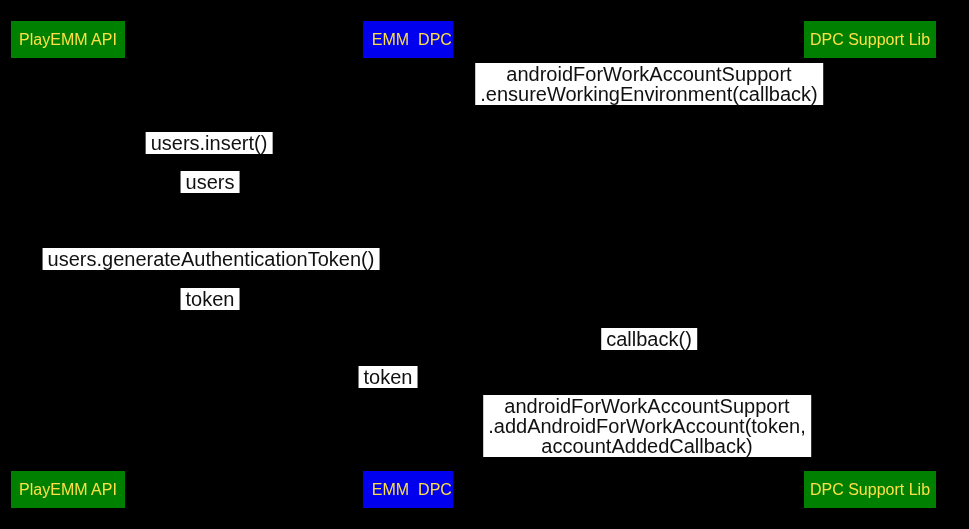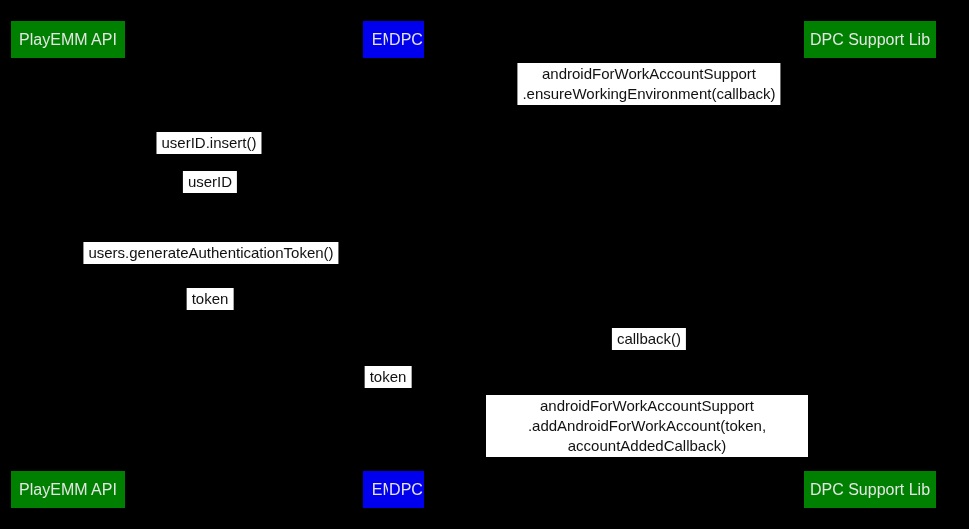--- a/index.html
+++ b/index.html
@@ -15,61 +15,61 @@
     overflow: hidden;
     font-family: "Liberation Sans", sans-serif;
   }
   
   .actor {
     position: absolute;
     height: 37px;
     display: flex;
     align-items: center;
     justify-content: center;
-    color: #e5e5e5;
+    color: #fde047;
     font-size: 16px;
     white-space: nowrap;
   }
   .actor.green { background: #008000; }
   .actor.blue  { background: #0000ee; }
   .row-top    { top: 21px; }
   .row-bottom { top: 471px; }
   .pos-playemm { left: 11px;  width: 114px; }
   .pos-emm     { left: 323px; width: 55px; margin-left: 40px; }
-  .pos-dpc     { left: 388px; width: 36px; }
+  .pos-dpc     { left: 417px; width: 36px; }
   .pos-dpcsl   { left: 804px; width: 132px; }
   
   .lifeline {
     position: absolute;
     top: 58px;
     height: 413px;
     width: 1px;
     background: #000000;
   }
   .ll-playemm { left: 68px; }
   .ll-emm     { left: 350px; }
   .ll-dpc     { left: 425px; }
   .ll-dpcsl   { left: 871px; }
   
   .msg {
     position: absolute;
     transform: translateX(-50%);
     background: #ffffff;
     color: #111111;
-    font-size: 15px;
+    font-size: 20px;
     line-height: 20px;
     padding: 1px 5px;
     text-align: center;
     white-space: pre-line;
   }
   .m1 { left: 649px; top: 63px; }
   .m2 { left: 209px; top: 132px; }
   .m3 { left: 210px; top: 171px; }
   .m4 { left: 209px; top: 209px; }
-  .m5 { left: 211px; top: 242px; }
+  .m5 { left: 211px; top: 248px; }
   .m6 { left: 210px; top: 288px; }
   .m7 { left: 649px; top: 328px; }
   .m8 { left: 388px; top: 366px; }
   .m9 { left: 647px; top: 395px; }
 </style>
 </head>
 <body>
 
 <div class="canvas">
 
@@ -78,22 +78,22 @@
   <div class="lifeline ll-dpc"></div>
   <div class="lifeline ll-dpcsl"></div>
 
   <div class="actor green row-top pos-playemm">PlayEMM API</div>
   <div class="actor blue row-top pos-emm">EMM</div>
   <div class="actor blue row-top pos-dpc">DPC</div>
   <div class="actor green row-top pos-dpcsl">DPC Support Lib</div>
 
   <div class="msg m1">androidForWorkAccountSupport
 .ensureWorkingEnvironment(callback)</div>
-  <div class="msg m2">userID.insert()</div>
-  <div class="msg m3">userID</div>
+  <div class="msg m2">users.insert()</div>
+  <div class="msg m3">users</div>
   <div class="msg m5">users.generateAuthenticationToken()</div>
   <div class="msg m6">token</div>
   <div class="msg m7">callback()</div>
   <div class="msg m8">token</div>
   <div class="msg m9">androidForWorkAccountSupport
 .addAndroidForWorkAccount(token, accountAddedCallback)</div>
 
   <div class="actor green row-bottom pos-playemm">PlayEMM API</div>
   <div class="actor blue row-bottom pos-emm">EMM</div>
   <div class="actor blue row-bottom pos-dpc">DPC</div>

